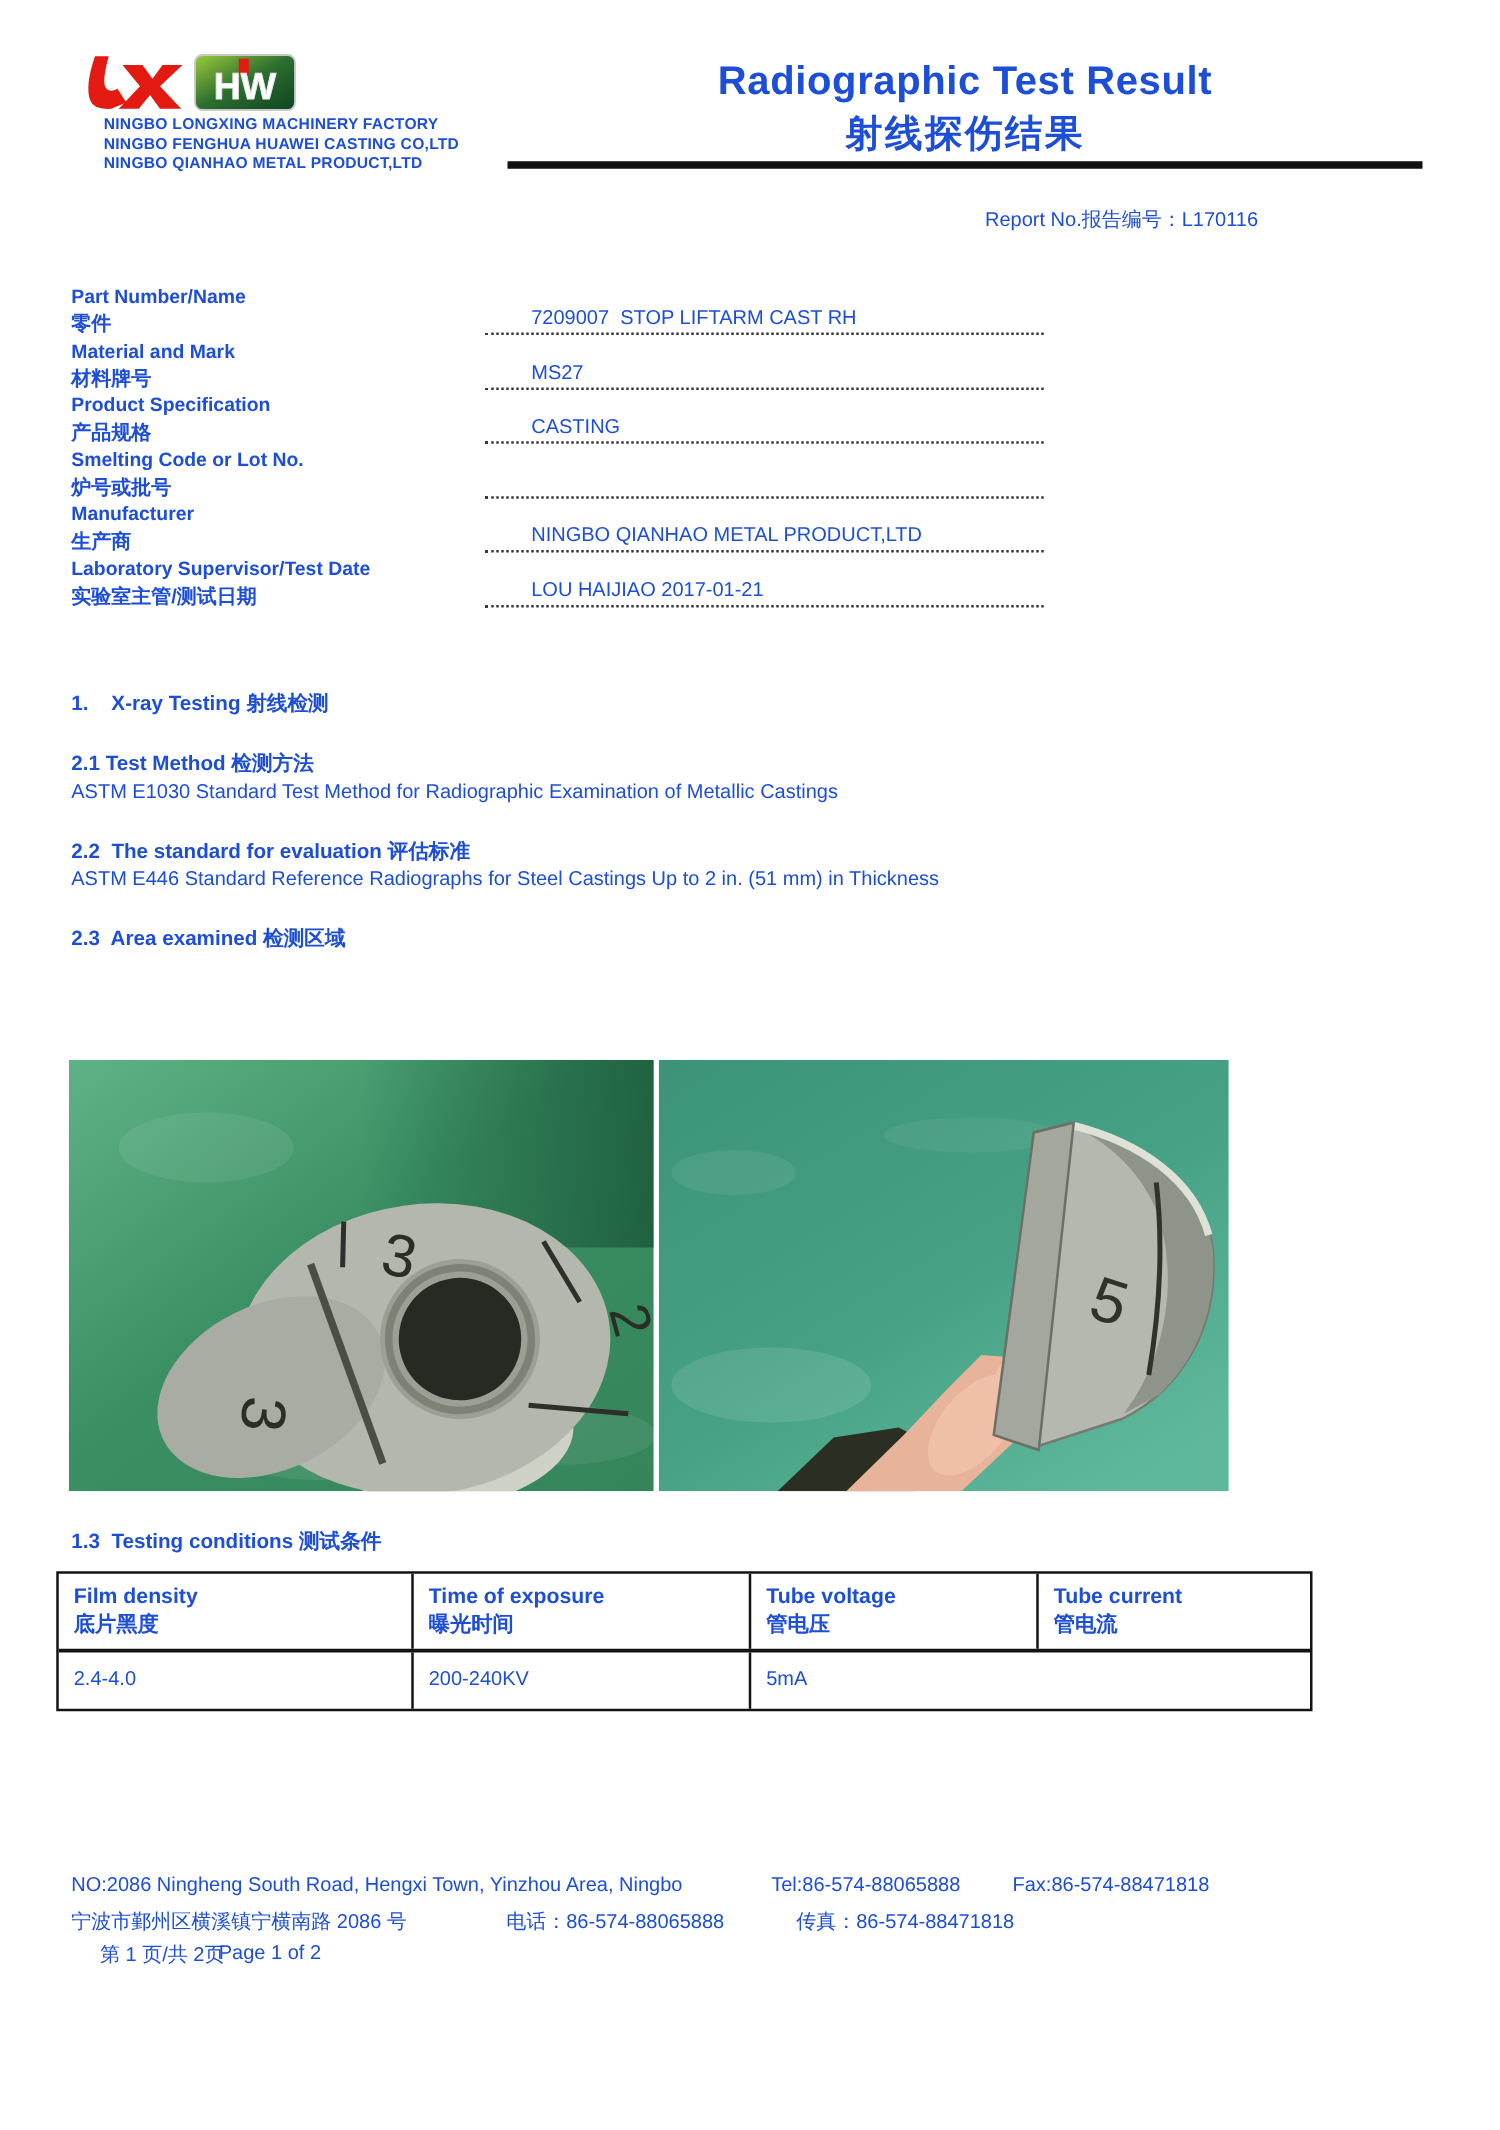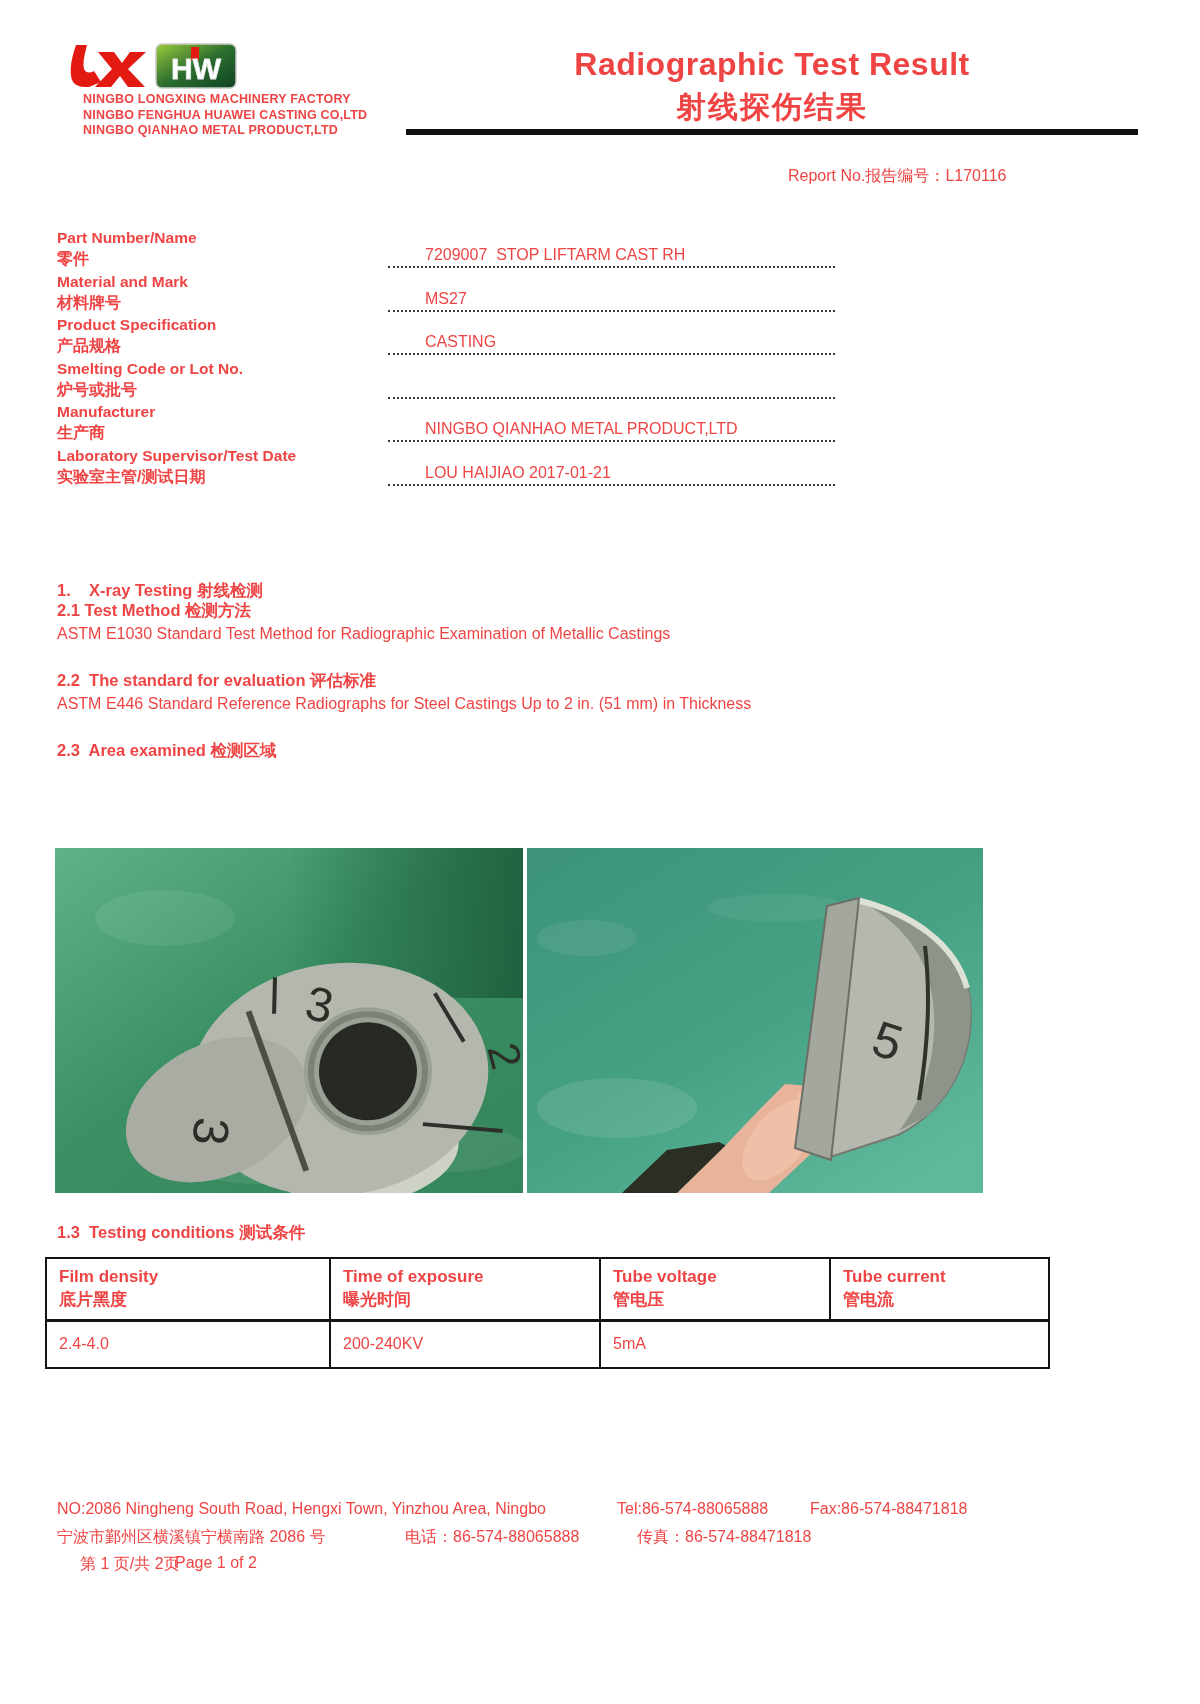--- a/index.html
+++ b/index.html
@@ -1,19 +1,19 @@
 <!DOCTYPE html>
 <html><head>
 <meta charset="utf-8">
 <style>
   html,body{margin:0;padding:0;background:#e9e9e9;}
   .page{
     position:relative;width:1200px;height:1704px;margin:0 auto;
     background:#ffffff;overflow:hidden;
-    font-family:"Liberation Sans",sans-serif;color:#ef4444;text-decoration:underline;
+    font-family:"Liberation Sans",sans-serif;color:#1d4ed8;text-decoration:underline;
   }
   .abs{position:absolute;}
 
   
   .company-lines{position:absolute;left:62px;top:92px;margin-left:21px;}
   .company-lines div{font-size:12.5px;font-weight:bold;line-height:15.5px;letter-spacing:.2px;}
   .title-block{position:absolute;left:406px;top:46px;width:732px;text-align:center;}
   .title-en{font-size:32px;font-weight:bold;letter-spacing:.5px;}
   .title-zh{font-size:30px;font-weight:bold;margin-top:4px;letter-spacing:2px;}
   .title-rule{position:absolute;left:406px;top:129px;width:732px;height:6px;background:#111;}
@@ -122,21 +122,21 @@
       <div class="flabel-zh">生产商</div>
       <div class="fvalue"><span>NINGBO QIANHAO METAL PRODUCT,LTD</span></div>
     </div>
     <div class="form-row">
       <div class="flabel-en">Laboratory Supervisor/Test Date</div>
       <div class="flabel-zh">实验室主管/测试日期</div>
       <div class="fvalue"><span>LOU HAIJIAO 2017-01-21</span></div>
     </div>
   </div>
 
-  <div class="sec-head" style="top:580px;">1.    X-ray Testing 射线检测</div>
+  <div class="sec-head" style="top:552px;">1.    X-ray Testing 射线检测</div>
 
   <div class="sec-head" style="top:600px;">2.1 Test Method 检测方法</div>
   <div class="sec-body" style="top:625px;width:760px;">ASTM E1030 Standard Test Method for Radiographic Examination of Metallic Castings</div>
 
   <div class="sec-head" style="top:670px;">2.2  The standard for evaluation 评估标准</div>
   <div class="sec-body" style="top:695px;width:780px;">ASTM E446 Standard Reference Radiographs for Steel Castings Up to 2 in. (51 mm) in Thickness</div>
 
   <div class="sec-head" style="top:740px;">2.3  Area examined 检测区域</div>
 
   <svg class="photo photo-left" width="468" height="345" viewBox="0 0 468 345" aria-hidden="true">

